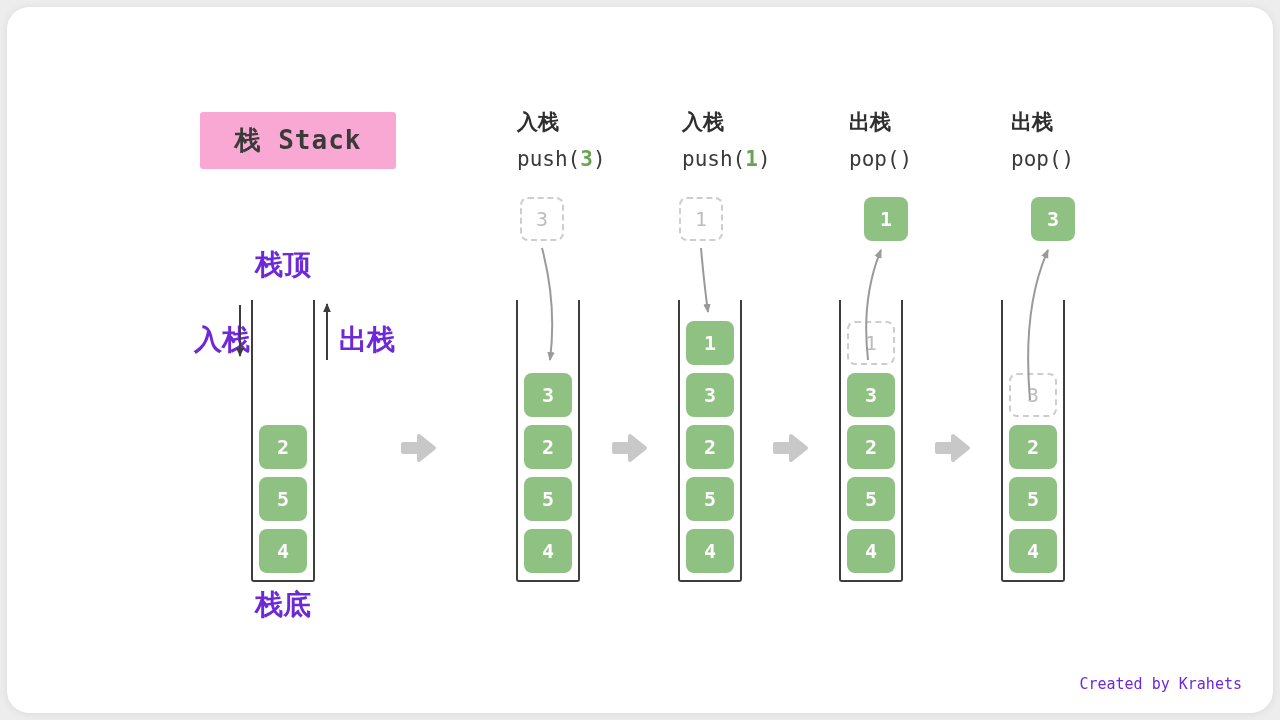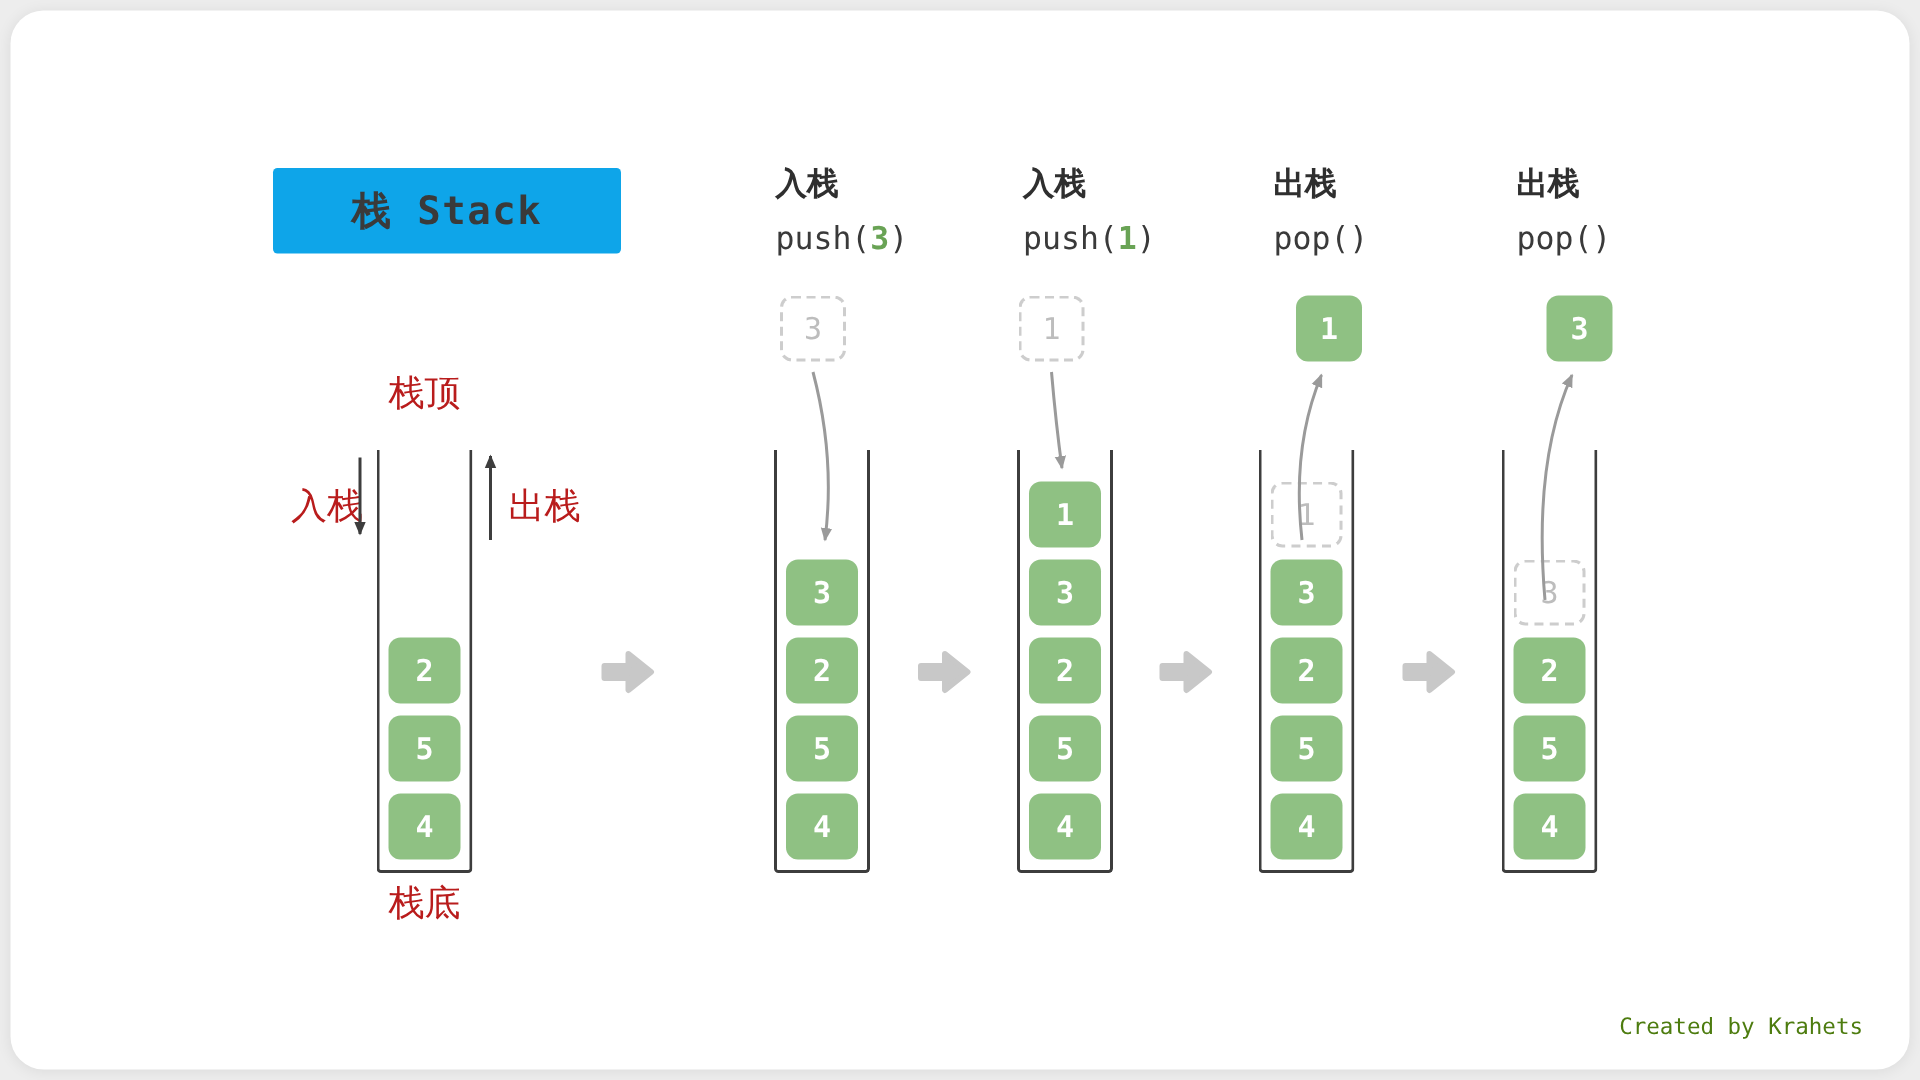--- a/index.html
+++ b/index.html
@@ -11,22 +11,22 @@
   }
   #canvas { position: relative; width: 1280px; height: 720px; }
 
   .card {
     position: absolute; left: 7px; top: 7px; right: 7px; bottom: 7px;
     background: #ffffff; border-radius: 22px;
     box-shadow: 0 1px 10px rgba(0,0,0,0.08);
   }
 
   .title-box {
-    position: absolute; left: 182px; top: 112px; width: 232px; height: 57px;
-    background: #0ea5e9; border-radius: 3px;
+    position: absolute; left: 200px; top: 112px; width: 196px; height: 57px;
+    background: #f9a8d4; border-radius: 3px;
     display: flex; align-items: center; justify-content: center;
     font-family: "DejaVu Sans Mono", monospace;
     font-size: 26px; font-weight: bold; color: #3a3a3a; letter-spacing: 1px;
   }
 
   .op { position: absolute; top: 108px; }
   .op-cn {
     font-size: 21px; font-weight: bold; color: #2f2f2f; margin-bottom: 11px;
   }
   .op-code {
@@ -57,32 +57,32 @@
   .float {
     position: absolute; width: 44px; height: 44px; box-sizing: border-box;
     border-radius: 8px;
     display: flex; align-items: center; justify-content: center;
     font-family: "DejaVu Sans Mono", monospace; font-size: 20px;
   }
   .float.dashed { background: #ffffff; border: 2px dashed #cdcdcd; color: #bdbdbd; }
   .float.solid  { background: #8fc183; color: #ffffff; font-weight: bold; }
 
   .lbl {
-    position: absolute; font-size: 24px; font-weight: normal; color: #b91c1c;
+    position: absolute; font-size: 28px; font-weight: bold; color: #6d28d9;
   }
   .lbl.centered { width: 80px; text-align: center; }
 
   .arrow-layer { position: absolute; left: 0; top: 0; pointer-events: none; }
 
   .block-arrow { position: absolute; }
 
   .watermark {
     position: absolute; right: 38px; top: 675px;
     font-family: "DejaVu Sans Mono", monospace;
-    font-size: 15px; color: #4d7c0f; margin-left: 48px;
+    font-size: 15px; color: #6d28d9; margin-left: 48px;
   }
 </style>
 </head>
 <body>
 
 <div id="canvas">
 
   <div class="card"></div>
 
   <div class="title-box">

